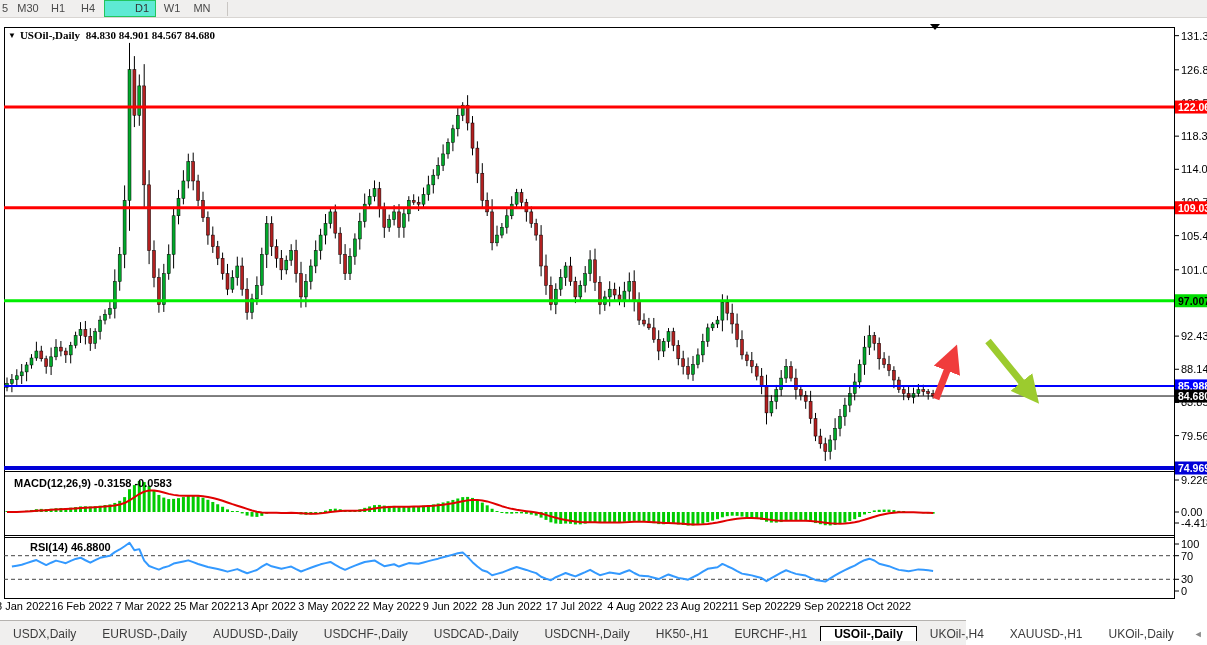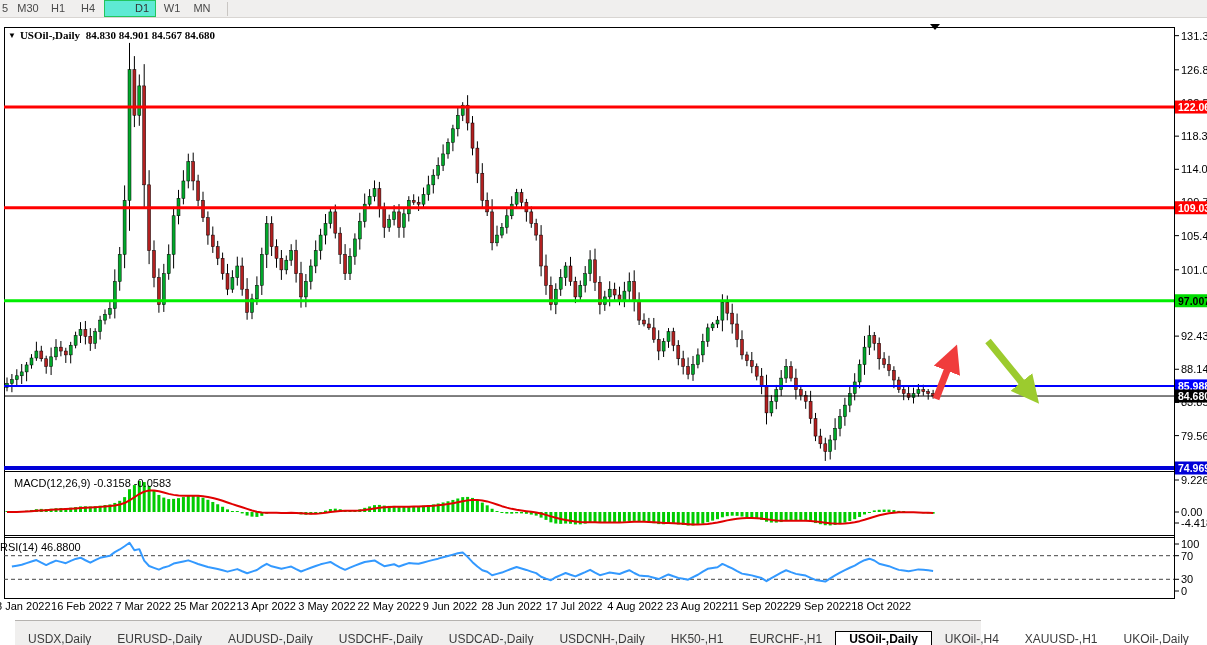--- a/index.html
+++ b/index.html
@@ -9,28 +9,28 @@
     border-bottom:1px solid #d8d5d2;display:flex;align-items:center;}
   .tf-btn{height:15px;line-height:15px;min-width:26px;text-align:center;font-size:11px;color:#4a4a4a;
     margin:0 1px;border:1px solid transparent;}
   .tf-btn.partial{min-width:12px;margin-left:-2px;}
   .tf-btn.active{background:#5eead4;border:1px solid #22c55e;color:#333;padding-left:24px;}
   .tb-sep{width:1px;height:14px;background:#c9c6c3;margin-left:10px;}
   
   #chart-wrap{position:absolute;left:0;top:18px;width:1207px;height:600px;}
   #chart-svg{position:absolute;left:0;top:0;}
   svg text{font-family:"Liberation Sans",sans-serif;}
-  .overlay-label{position:absolute;font-size:11px;color:#000;white-space:nowrap;}
+  .overlay-label{position:absolute;font-size:11px;color:#000;white-space:nowrap;font-weight:bold;}
   #symbol-header{left:8px;top:11px;font-weight:bold;font-family:Liberation Serif, serif;}
   #symbol-header .tri{font-size:8px;vertical-align:1px;margin-right:4px;}
   #macd-label{left:14px;top:459px;}
-  #rsi-label{left:0;top:523px;}
+  #rsi-label{left:30px;top:523px;}
   
-  .tabbar{position:absolute;left:15px;top:620px;width:966px;height:25px;background:#f0efee;
-    border-top:1px solid #b5b2af;display:flex;align-items:flex-end;font-size:12px;color:#3c3c3c;}
+  .tabbar{position:absolute;left:0;top:620px;width:966px;height:25px;background:#f0efee;
+    border-top:1px solid #b5b2af;display:flex;align-items:center;font-size:12px;color:#3c3c3c;}
   .tab-spacer{width:34px;}
   .tab{display:flex;align-items:center;padding:0 13px;cursor:default;white-space:nowrap;}
   .tab-sep{width:1px;background:#aaa7a4;margin:5px 0;}
   .tab.active{background:#fff;border:1px solid #000;border-bottom:none;margin-top:-1px;font-weight:bold;color:#000;}
   .tab-scroll{display:flex;align-items:center;color:#8a8a8a;font-size:9px;padding:0 7px;letter-spacing:10px;}
 </style>
 </head>
 <body>
 
 <div class="toolbar" id="toolbar">

